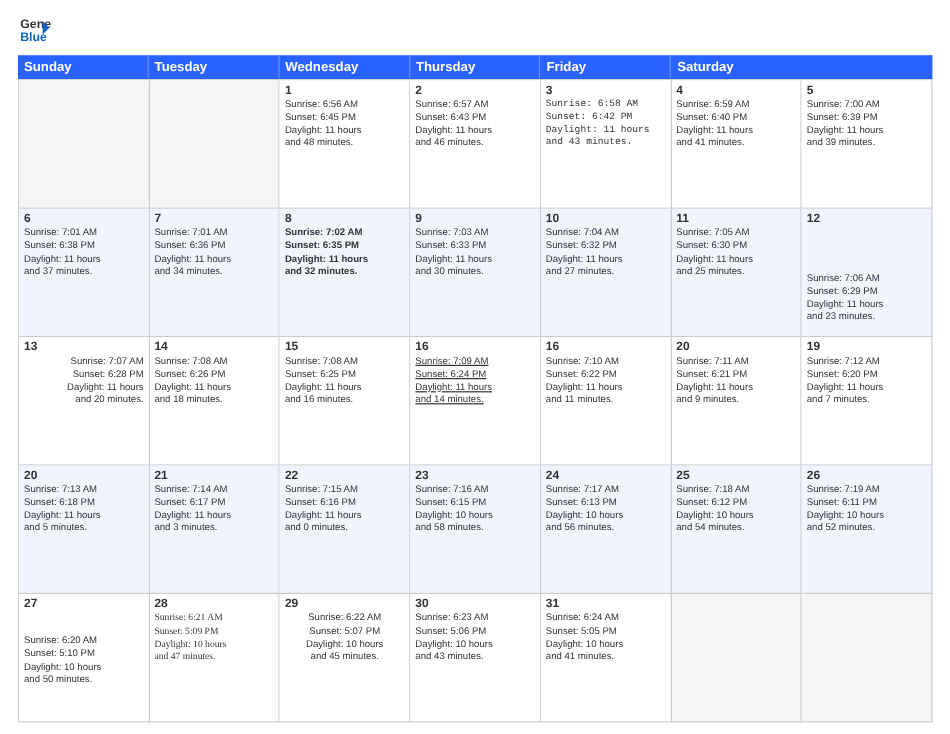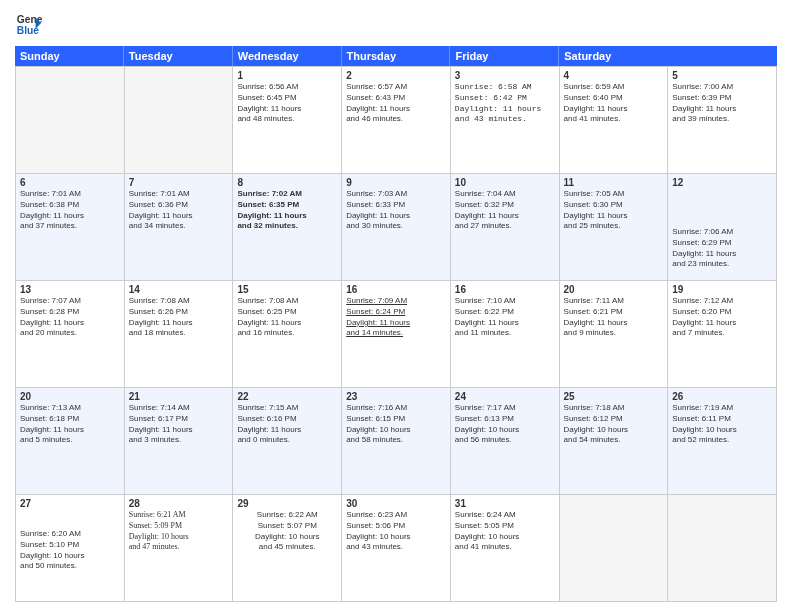--- a/index.html
+++ b/index.html
@@ -215,21 +215,21 @@
             <span class="day-num">12</span>
             <div class="cell-text" style="white-space: pre-line; margin-top: 39px;">Sunrise: 7:06 AM
 Sunset: 6:29 PM
 Daylight: 11 hours
 and 23 minutes.</div>
           </div>
         </div>
         <div class="cal-row">
           <div class="cal-cell">
             <span class="day-num">13</span>
-            <div class="cell-text" style="white-space: pre-line;">Sunrise: 7:07 AM
+            <div class="cell-text" style="white-space: pre-line; text-align: right;">Sunrise: 7:07 AM
 Sunset: 6:28 PM
 Daylight: 11 hours
 and 20 minutes.</div>
           </div>
           <div class="cal-cell">
             <span class="day-num">14</span>
             <div class="cell-text" style="white-space: pre-line;">Sunrise: 7:08 AM
 Sunset: 6:26 PM
 Daylight: 11 hours
 and 18 minutes.</div>

